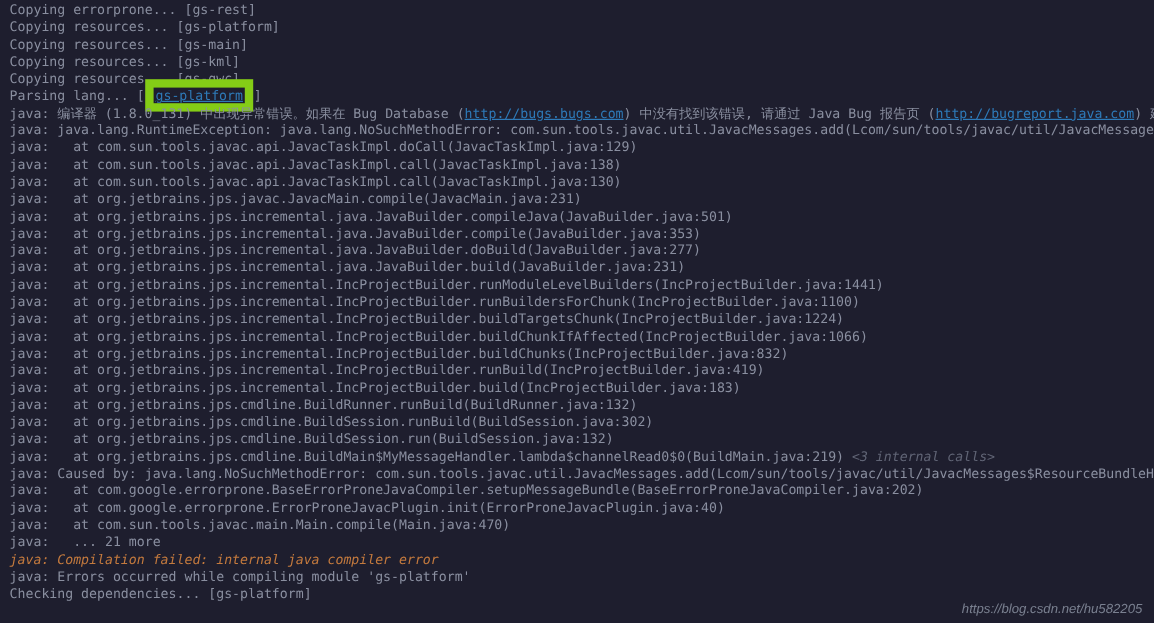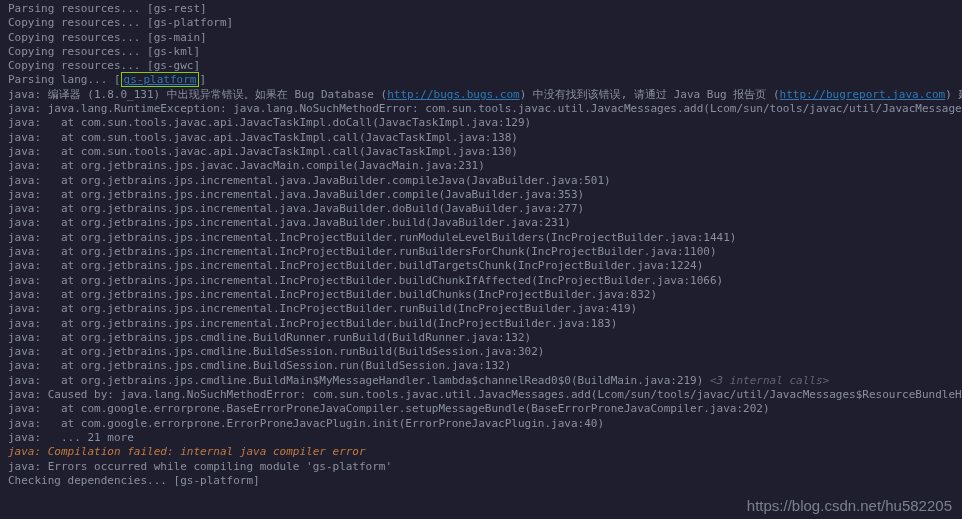--- a/index.html
+++ b/index.html
@@ -27,46 +27,47 @@
       color: #8a8fa0;
     }
     .link {
       color: #2e7ab8;
       text-decoration: underline;
       cursor: pointer;
     }
     .link-boxed {
       color: #2e7ab8;
       text-decoration: underline;
-      border: 1px solid #84cc16;
+      border: 7px solid #84cc16;
       padding: 0 2px;
       text-align: right;
     }
     .orange {
       color: #c47a3e;
       font-style: italic;
     }
     .dim {
       color: #606475;
       font-style: italic;
     }
     .watermark {
       position: absolute;
       bottom: 4px;
       right: 10px;
-      font-size: 15px;
+      font-size: 11px;
       color: #7a8090;
       font-family: sans-serif;
+      font-style: italic;
     }
   </style>
 </head>
 <body>
 
 <div id="console">
-    <div class="line"><span class="gray">Parsing resources... [gs-rest]</span></div>
+    <div class="line"><span class="gray">Copying errorprone... [gs-rest]</span></div>
     <div class="line"><span class="gray">Copying resources... [gs-platform]</span></div>
     <div class="line"><span class="gray">Copying resources... [gs-main]</span></div>
     <div class="line"><span class="gray">Copying resources... [gs-kml]</span></div>
     <div class="line"><span class="gray">Copying resources... [gs-gwc]</span></div>
     <div class="line"><span class="gray">Parsing lang... [</span><span class="link-boxed">gs-platform</span><span class="gray">]</span></div>
     <div class="line"><span class="gray">java: 编译器 (1.8.0_131) 中出现异常错误。如果在 Bug Database (</span><span class="link">http://bugs.bugs.com</span><span class="gray">) 中没有找到该错误, 请通过 Java Bug 报告页 (</span><span class="link">http://bugreport.java.com</span><span class="gray">) 建立该 Java 编译器 Bug。请在报告中附上您的程序和以</span></div>
     <div class="line"><span class="gray">java: java.lang.RuntimeException: java.lang.NoSuchMethodError: com.sun.tools.javac.util.JavacMessages.add(Lcom/sun/tools/javac/util/JavacMessages$ResourceBundleHelper;)V</span></div>
     <div class="line"><span class="gray">java:   at com.sun.tools.javac.api.JavacTaskImpl.doCall(JavacTaskImpl.java:129)</span></div>
     <div class="line"><span class="gray">java:   at com.sun.tools.javac.api.JavacTaskImpl.call(JavacTaskImpl.java:138)</span></div>
     <div class="line"><span class="gray">java:   at com.sun.tools.javac.api.JavacTaskImpl.call(JavacTaskImpl.java:130)</span></div>
@@ -82,18 +83,19 @@
     <div class="line"><span class="gray">java:   at org.jetbrains.jps.incremental.IncProjectBuilder.buildChunks(IncProjectBuilder.java:832)</span></div>
     <div class="line"><span class="gray">java:   at org.jetbrains.jps.incremental.IncProjectBuilder.runBuild(IncProjectBuilder.java:419)</span></div>
     <div class="line"><span class="gray">java:   at org.jetbrains.jps.incremental.IncProjectBuilder.build(IncProjectBuilder.java:183)</span></div>
     <div class="line"><span class="gray">java:   at org.jetbrains.jps.cmdline.BuildRunner.runBuild(BuildRunner.java:132)</span></div>
     <div class="line"><span class="gray">java:   at org.jetbrains.jps.cmdline.BuildSession.runBuild(BuildSession.java:302)</span></div>
     <div class="line"><span class="gray">java:   at org.jetbrains.jps.cmdline.BuildSession.run(BuildSession.java:132)</span></div>
     <div class="line"><span class="gray">java:   at org.jetbrains.jps.cmdline.BuildMain$MyMessageHandler.lambda$channelRead0$0(BuildMain.java:219) </span><span class="dim">&lt;3 internal calls&gt;</span></div>
     <div class="line"><span class="gray">java: Caused by: java.lang.NoSuchMethodError: com.sun.tools.javac.util.JavacMessages.add(Lcom/sun/tools/javac/util/JavacMessages$ResourceBundleHelper;)V</span></div>
     <div class="line"><span class="gray">java:   at com.google.errorprone.BaseErrorProneJavaCompiler.setupMessageBundle(BaseErrorProneJavaCompiler.java:202)</span></div>
     <div class="line"><span class="gray">java:   at com.google.errorprone.ErrorProneJavacPlugin.init(ErrorProneJavacPlugin.java:40)</span></div>
+    <div class="line"><span class="gray">java:   at com.sun.tools.javac.main.Main.compile(Main.java:470)</span></div>
     <div class="line"><span class="gray">java:   ... 21 more</span></div>
     <div class="line"><span class="orange">java: Compilation failed: internal java compiler error</span></div>
     <div class="line"><span class="gray">java: Errors occurred while compiling module 'gs-platform'</span></div>
     <div class="line"><span class="gray">Checking dependencies... [gs-platform]</span></div>
   </div>
 <div class="watermark">https://blog.csdn.net/hu582205</div>
 
 </body></html>

